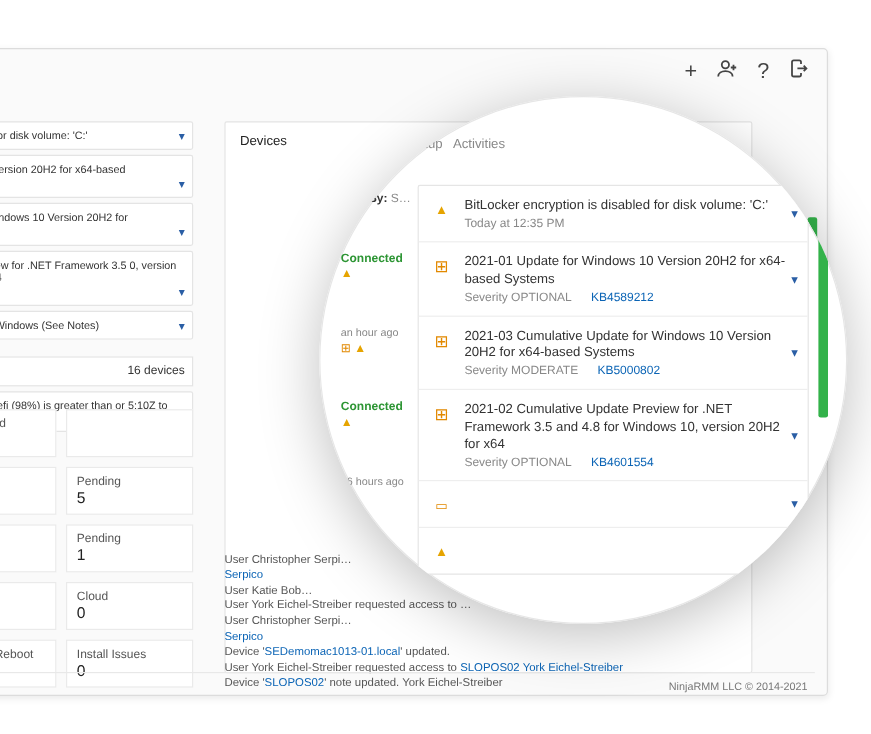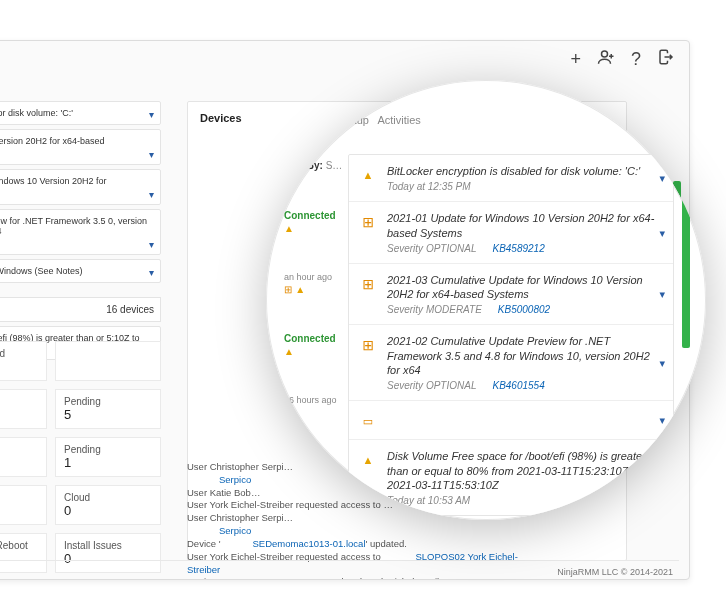--- a/index.html
+++ b/index.html
@@ -63,36 +63,36 @@
     top: 60px; left: 256px;
     width: 440px;
     height: 460px;
     background: #fff;
     border:1px solid #e4e4e4;
     border-radius: 2px;
     padding: 10px 12px;
     font-size: 11px;
   }
   .devpanel .tabs { font-size: 11px; color:#666; }
-  .devpanel .tabs b { color:#222; font-weight: 700; }
+  .devpanel .tabs b { color:#222; font-weight: 400; }
   .devstats {
     position: absolute;
     top: 300px; left: 10px; width: 220px;
     display: grid; grid-template-columns: 1fr 1fr; gap: 8px;
     font-size: 10px; color:#555;
   }
   .stat { background:#fff; border:1px solid #eaeaea; padding:6px 8px; text-align:left;}
   .stat .num { display:block; font-size:13px; color:#222; }
   .activity {
     position: absolute;
     top: 420px; left: 256px; width: 352px;
     font-size: 9.5px; color:#555;
     line-height: 1.35;
   }
-  .activity a { color: #0b64b5; text-decoration:none;padding-left:32px; }
+  .activity a { color: #0b64b5; text-decoration:none; }
   .devright {
     position:absolute; top:280px; right:6px;
     background:#fff; border:1px solid #e4e4e4; padding:8px 10px;
     font-size:11px;
   }
   .greenbar2 {
     position:absolute; top:140px; right:8px; width:8px; height:120px;
     background:#33b24a; border-radius:2px;
   }
   .footer {
@@ -139,21 +139,21 @@
   }
   .lens-item:last-child { border-bottom:none; }
   .lens-item .chev {
     position:absolute; right:8px; top:50%; transform:translateY(-50%);
     color:#2a5ea5; font-size:11px;
   }
   .ico { width:18px; height:18px; flex:0 0 18px; display:flex; align-items:center; justify-content:center; margin-top:2px;}
   .ico.warn { color:#e6a400; }
   .ico.win  { color:#e28900; font-size:14px; }
   .ico.box  { color:#e28900; }
-  .lens-item .body { flex:1 1 auto;font-style:italic; }
+  .lens-item .body { flex:1 1 auto; }
   .lens-item .title { font-size:11px; color:#333; line-height:1.3; }
   .lens-item .sub { font-size:10px; color:#888; margin-top:3px; }
   .lens-item .sub .kb { color:#0b64b5; margin-left:16px; }
   .lens-side {
     position:absolute; left:-4px; top:112px;
     font-size:10px; color:#444;
     display:flex; flex-direction:column; gap:38px;
   }
   .lens-side .conn { color:#2d9534; font-weight:600; }
   .lens-side .ago { color:#888; font-size:9px; }
@@ -329,24 +329,20 @@
           <div class="sub"><span>Severity OPTIONAL</span><span class="kb">KB4601554</span></div>
         </div>
         <span class="chev">▾</span>
       </div>
       <div class="lens-item">
         <span class="ico box">▭</span>
         <span class="chev">▾</span>
       </div>
       <div class="lens-item">
         <span class="ico warn">▲</span>
-        <div class="body">
-          <div class="title">Disk Volume Free space for /boot/efi (98%) is greater than or equal to 80% from 2021-03-11T15:23:10Z to 2021-03-11T15:53:10Z</div>
-          <div class="sub">Today at 10:53 AM</div>
-        </div>
         <span class="chev">▾</span>
       </div>
     </div>
 
     <div class="greenbar3"></div>
 
     <div class="lens-bottom">
       <div class="c"></div>
       <div class="c"><span></span></div>
       <div class="c">

